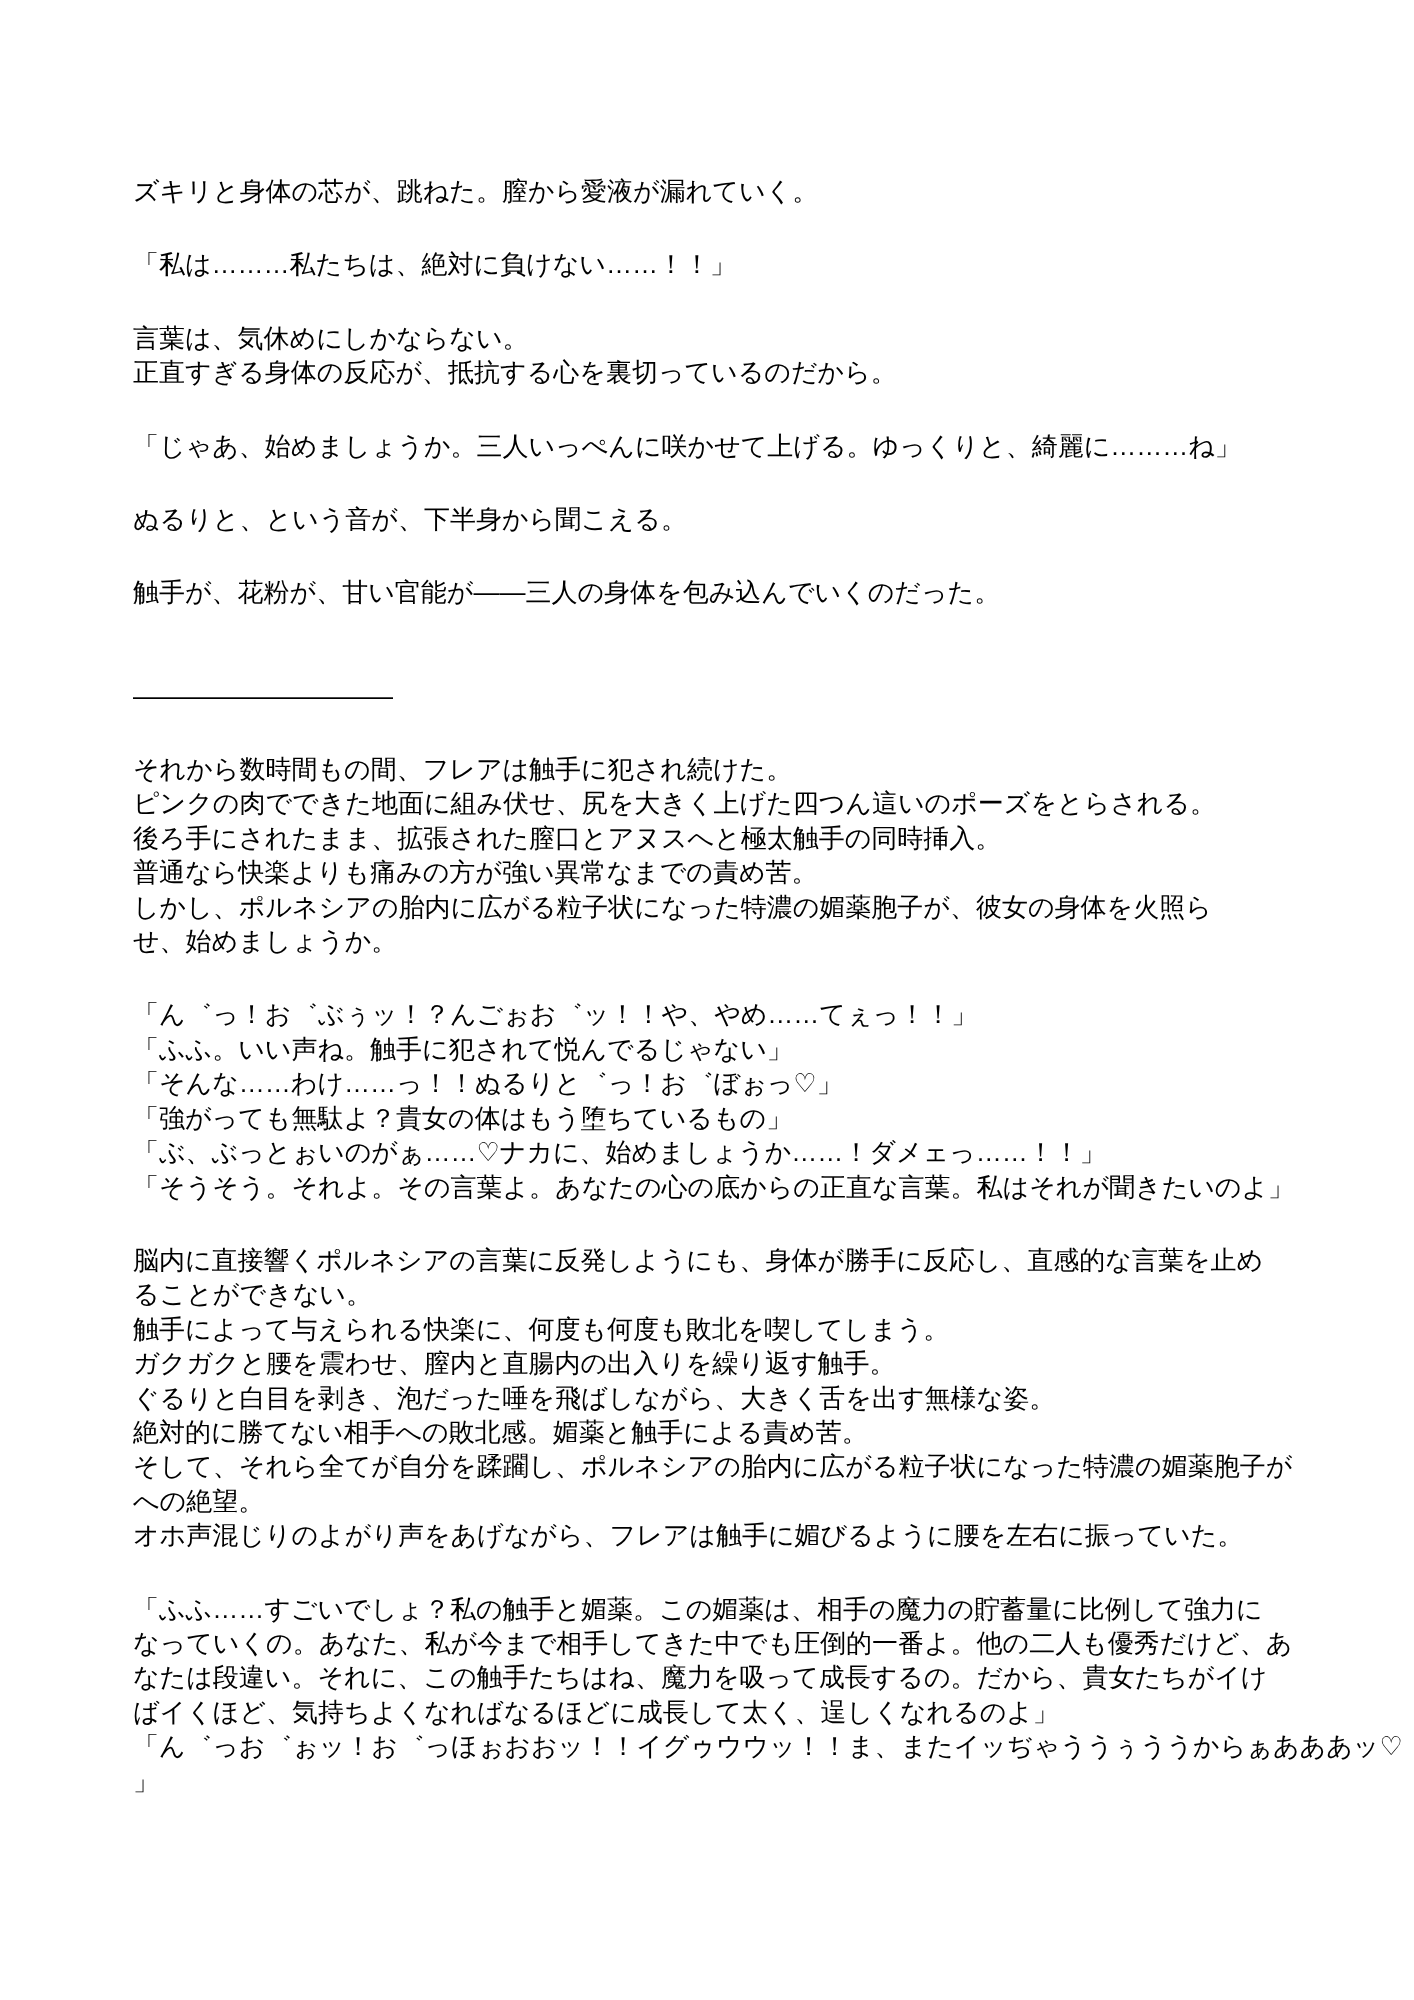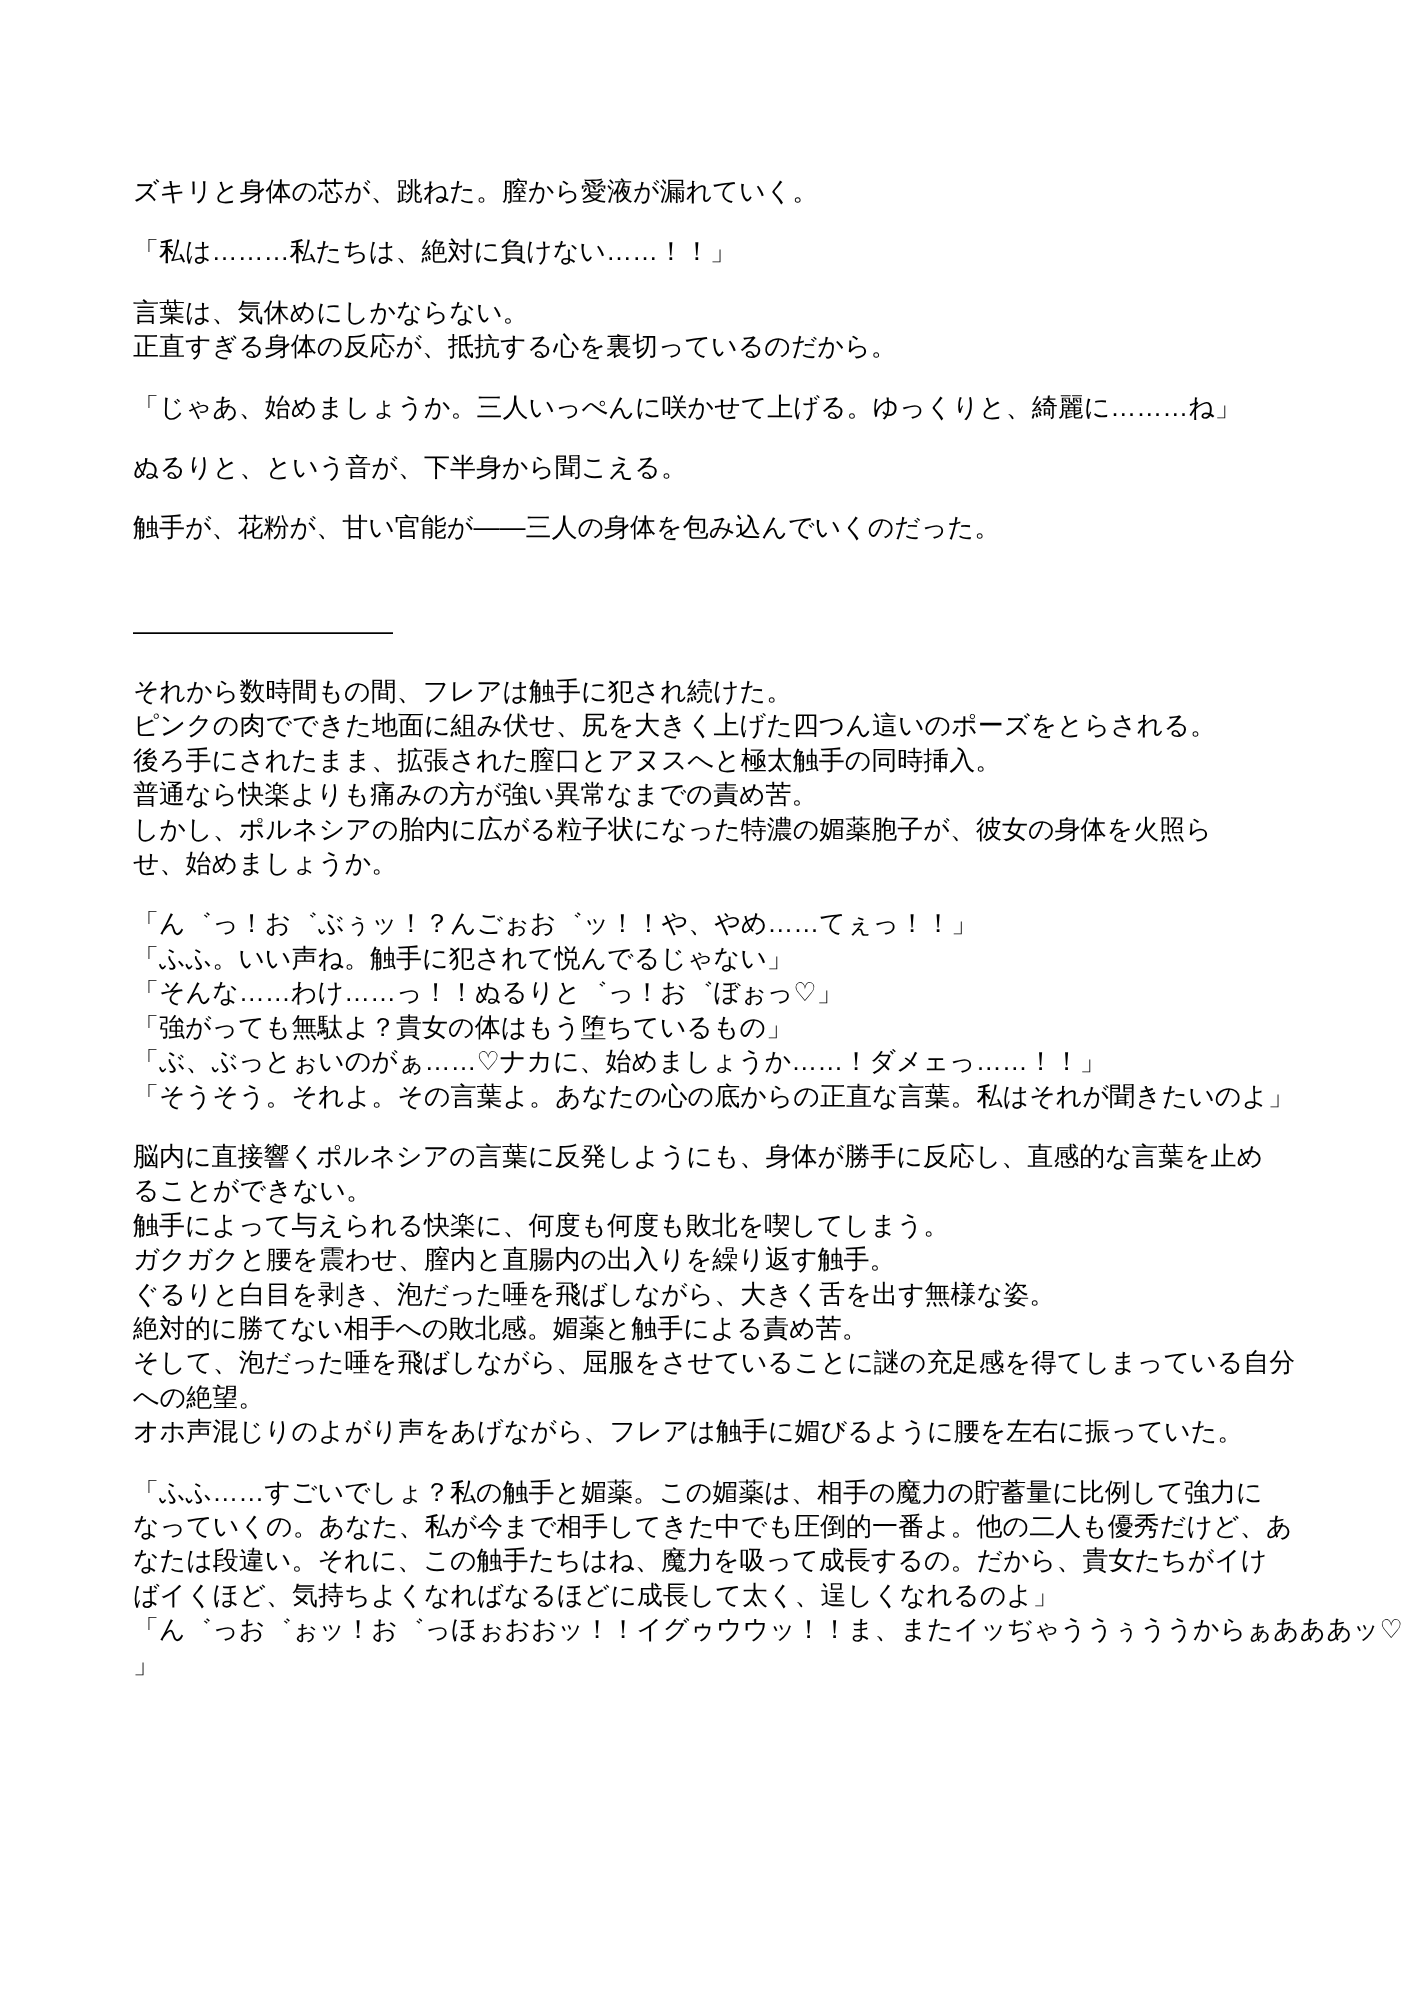--- a/index.html
+++ b/index.html
@@ -18,21 +18,21 @@
     font-family: "Liberation Sans", "DejaVu Sans", sans-serif;
     font-size: 26px;
     line-height: 34.4px;
     color: #000000;
     font-weight: 500;
   }
   .block {
     margin: 0;
   }
   .block + .block {
-    margin-top: 26px;
+    margin-top: 39px;
   }
   .block.divider-block {
     margin-top: 68.8px;
   }
   .line {
     white-space: pre;
     letter-spacing: 0;
   }
 </style>
 </head>
@@ -87,21 +87,21 @@
     <div class="line">「そうそう。それよ。その言葉よ。あなたの心の底からの正直な言葉。私はそれが聞きたいのよ」</div>
   </div>
 
   <div class="block">
     <div class="line">脳内に直接響くポルネシアの言葉に反発しようにも、身体が勝手に反応し、直感的な言葉を止め</div>
     <div class="line">ることができない。</div>
     <div class="line">触手によって与えられる快楽に、何度も何度も敗北を喫してしまう。</div>
     <div class="line">ガクガクと腰を震わせ、膣内と直腸内の出入りを繰り返す触手。</div>
     <div class="line">ぐるりと白目を剥き、泡だった唾を飛ばしながら、大きく舌を出す無様な姿。</div>
     <div class="line">絶対的に勝てない相手への敗北感。媚薬と触手による責め苦。</div>
-    <div class="line">そして、泡だった唾を飛ばしながら、屈服をさせていることに謎の充足感を得てしまっている自分</div>
+    <div class="line">そして、それら全てが自分を蹂躙し、ポルネシアの胎内に広がる粒子状になった特濃の媚薬胞子が</div>
     <div class="line">への絶望。</div>
     <div class="line">オホ声混じりのよがり声をあげながら、フレアは触手に媚びるように腰を左右に振っていた。</div>
   </div>
 
   <div class="block">
     <div class="line">「ふふ……すごいでしょ？私の触手と媚薬。この媚薬は、相手の魔力の貯蓄量に比例して強力に</div>
     <div class="line">なっていくの。あなた、私が今まで相手してきた中でも圧倒的一番よ。他の二人も優秀だけど、あ</div>
     <div class="line">なたは段違い。それに、この触手たちはね、魔力を吸って成長するの。だから、貴女たちがイけ</div>
     <div class="line">ばイくほど、気持ちよくなればなるほどに成長して太く、逞しくなれるのよ」</div>
     <div class="line">「ん゛っお゛ぉッ！お゛っほぉおおッ！！イグゥウウッ！！ま、またイッぢゃううぅううからぁあああッ♡♡</div>

